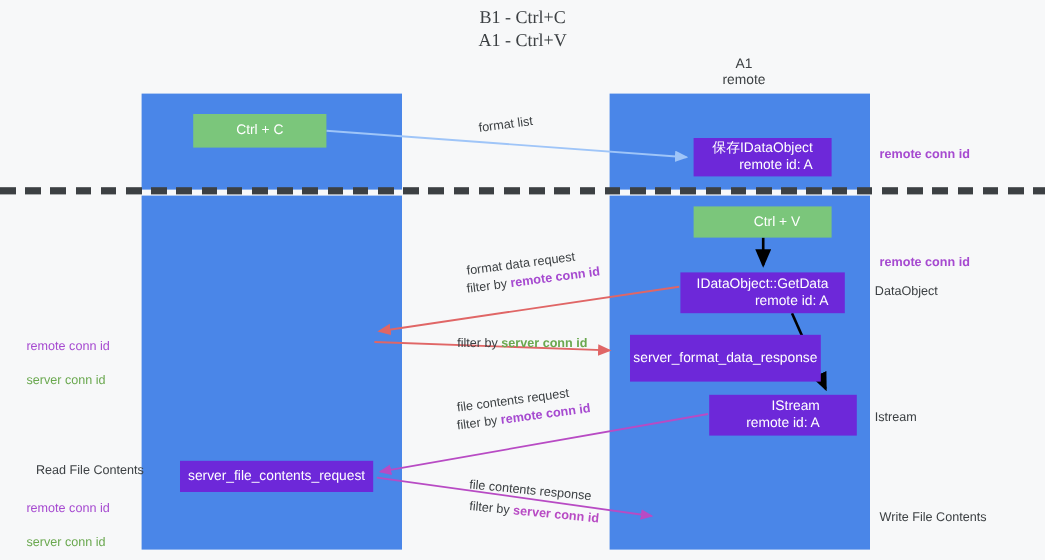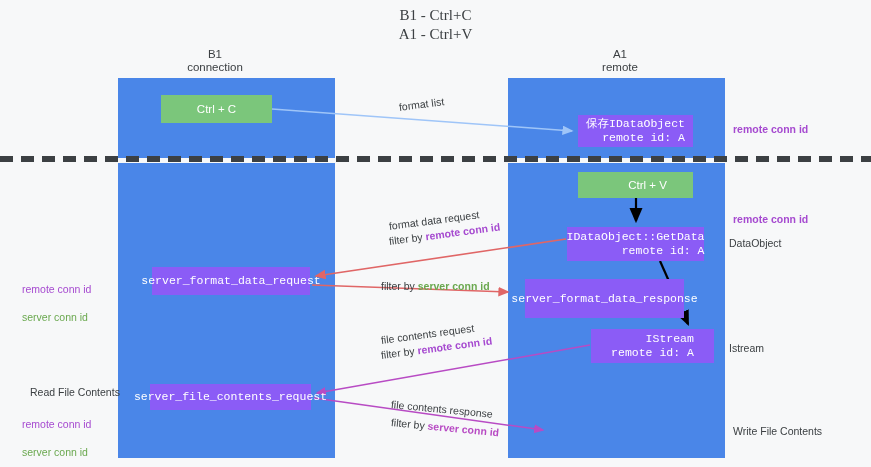--- a/index.html
+++ b/index.html
@@ -43,21 +43,21 @@
   }
 
   
   .node{
     box-sizing:border-box;
     display:flex;align-items:center;justify-content:center;
     text-align:right;color:#ffffff;font-size:11.5px;line-height:14px;
     white-space:pre-line;
   }
   .green{background:#7bc67b;}
-  .orange{background:#8b5cf6;font-family:Liberation Mono, monospace;}
+  .orange{background:#6d28d9;}
 
   #n-ctrlc{left:161px;top:95px;width:111px;height:28px;}
   #n-save{left:578px;top:115px;width:115px;height:32px;}
   #n-ctrlv{left:578px;top:172px;width:115px;height:26px;padding-left:24px;}
   #n-getdata{left:567px;top:227px;width:137px;height:34px;}
   #n-fmtreq{left:152px;top:267px;width:158px;height:28px;}
   #n-fmtresp{left:513px;top:279px;width:159px;height:39px;margin-left:12px;}
   #n-istream{left:591px;top:329px;width:123px;height:34px;}
   #n-filereq{left:150px;top:384px;width:161px;height:26px;}
   #n-fileresp{left:548px;top:417px;width:158px;height:27px;}
@@ -103,22 +103,20 @@
 <div id="stage">
 
   <div class="abs lane" id="lane-b1-top"></div>
   <div class="abs lane" id="lane-a1-top"></div>
   <div class="abs lane" id="lane-b1-bot"></div>
   <div class="abs lane" id="lane-a1-bot"></div>
 
   <div class="abs" id="title">B1 - Ctrl+C
 A1 - Ctrl+V</div>
 
-  <div class="abs col-head" id="head-b1">B1
-connection</div>
   <div class="abs col-head" id="head-a1">A1
 remote</div>
 
   <svg id="wires">
     <defs>
       <marker id="ah-blue" markerWidth="7" markerHeight="7" refX="6" refY="3" orient="auto">
         <path d="M0,0 L7,3 L0,6 z" fill="#9fc5f8"></path>
       </marker>
       <marker id="ah-red" markerWidth="7" markerHeight="7" refX="6" refY="3" orient="auto">
         <path d="M0,0 L7,3 L0,6 z" fill="#e06666"></path>
@@ -147,21 +145,20 @@
   </svg>
 
   <div class="abs" id="divider"></div>
 
   <div class="abs node green" id="n-ctrlc">Ctrl + C</div>
   <div class="abs node orange" id="n-save">保存IDataObject
 remote id: A</div>
   <div class="abs node green" id="n-ctrlv">Ctrl + V</div>
   <div class="abs node orange" id="n-getdata">IDataObject::GetData
 remote id: A</div>
-  <div class="abs node orange" id="n-fmtreq">server_format_data_request</div>
   <div class="abs node orange" id="n-fmtresp">server_format_data_response</div>
   <div class="abs node orange" id="n-istream">IStream
 remote id: A</div>
   <div class="abs node orange" id="n-filereq">server_file_contents_request</div>
 
   <div class="abs edge-label" id="lbl-formatlist">
     <div class="rot-up"><span>format list</span></div>
   </div>
 
   <div class="abs edge-label" id="lbl-fdreq">

